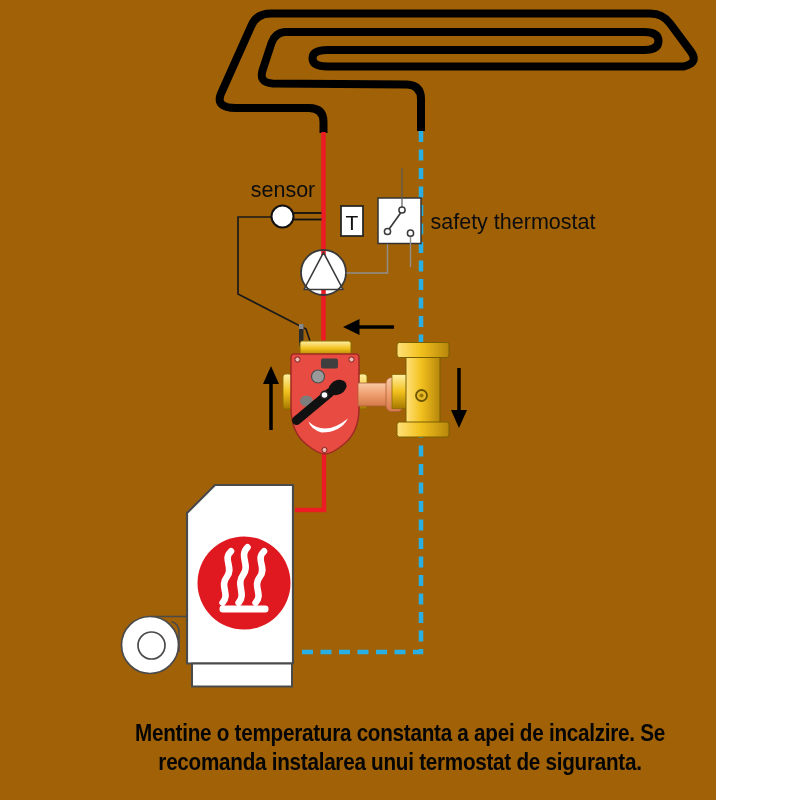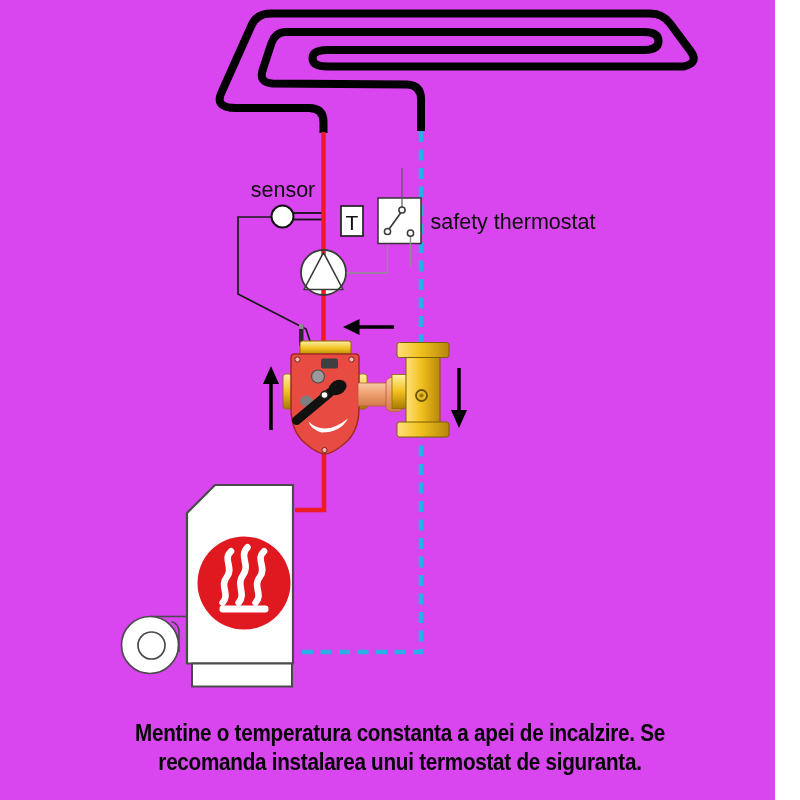--- a/index.html
+++ b/index.html
@@ -1,16 +1,16 @@
 <!DOCTYPE html>
 <html><head>
 <meta charset="utf-8">
 <style>
   html,body{margin:0;padding:0;background:#ffffff;}
-  .stage{position:relative;width:775px;height:800px;background:#d946ef;overflow:hidden;
+  .stage{position:relative;width:716px;height:800px;background:#a16207;overflow:hidden;
          font-family:"Liberation Sans", sans-serif;}
   svg{position:absolute;left:0;top:0;}
   text{font-family:"Liberation Sans", sans-serif;}
   .lbl{font-size:21.5px;fill:#0d0d0d;}
   .tchar{font-size:21px;fill:#111;}
   .cap{font-size:23.5px;font-weight:bold;fill:#050505;letter-spacing:-0.3px;}
 </style>
 </head>
 <body>
 

